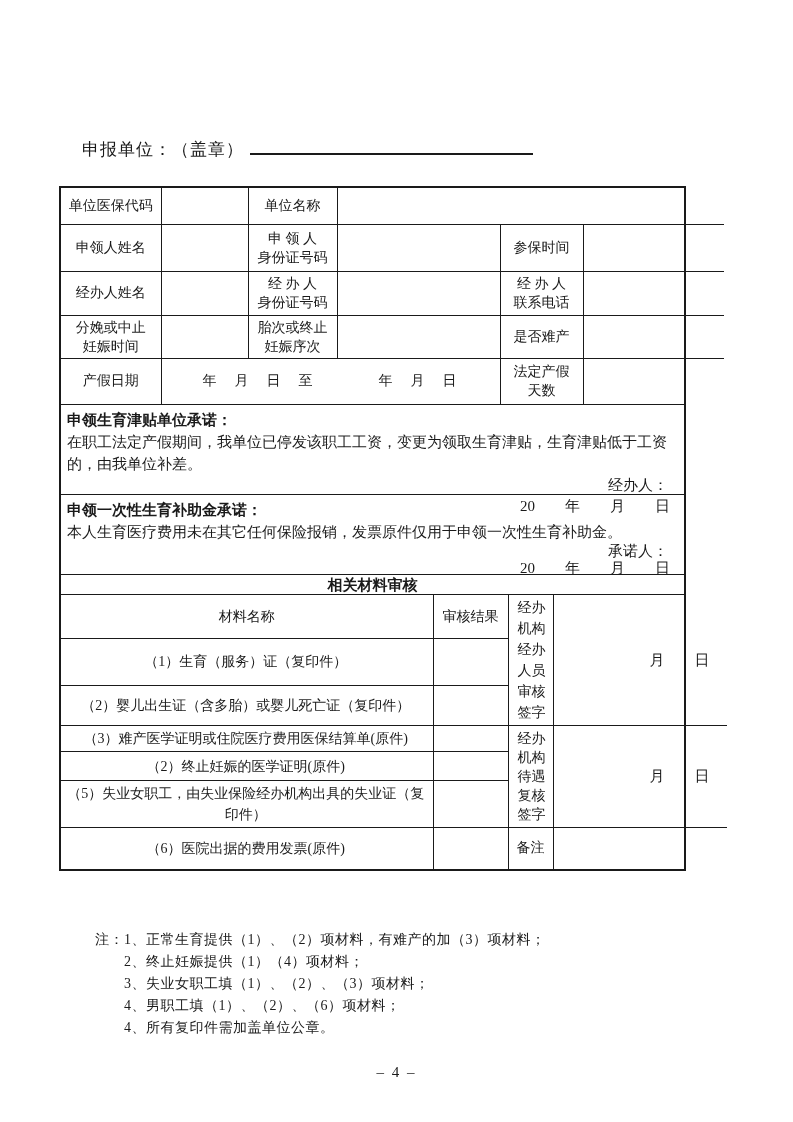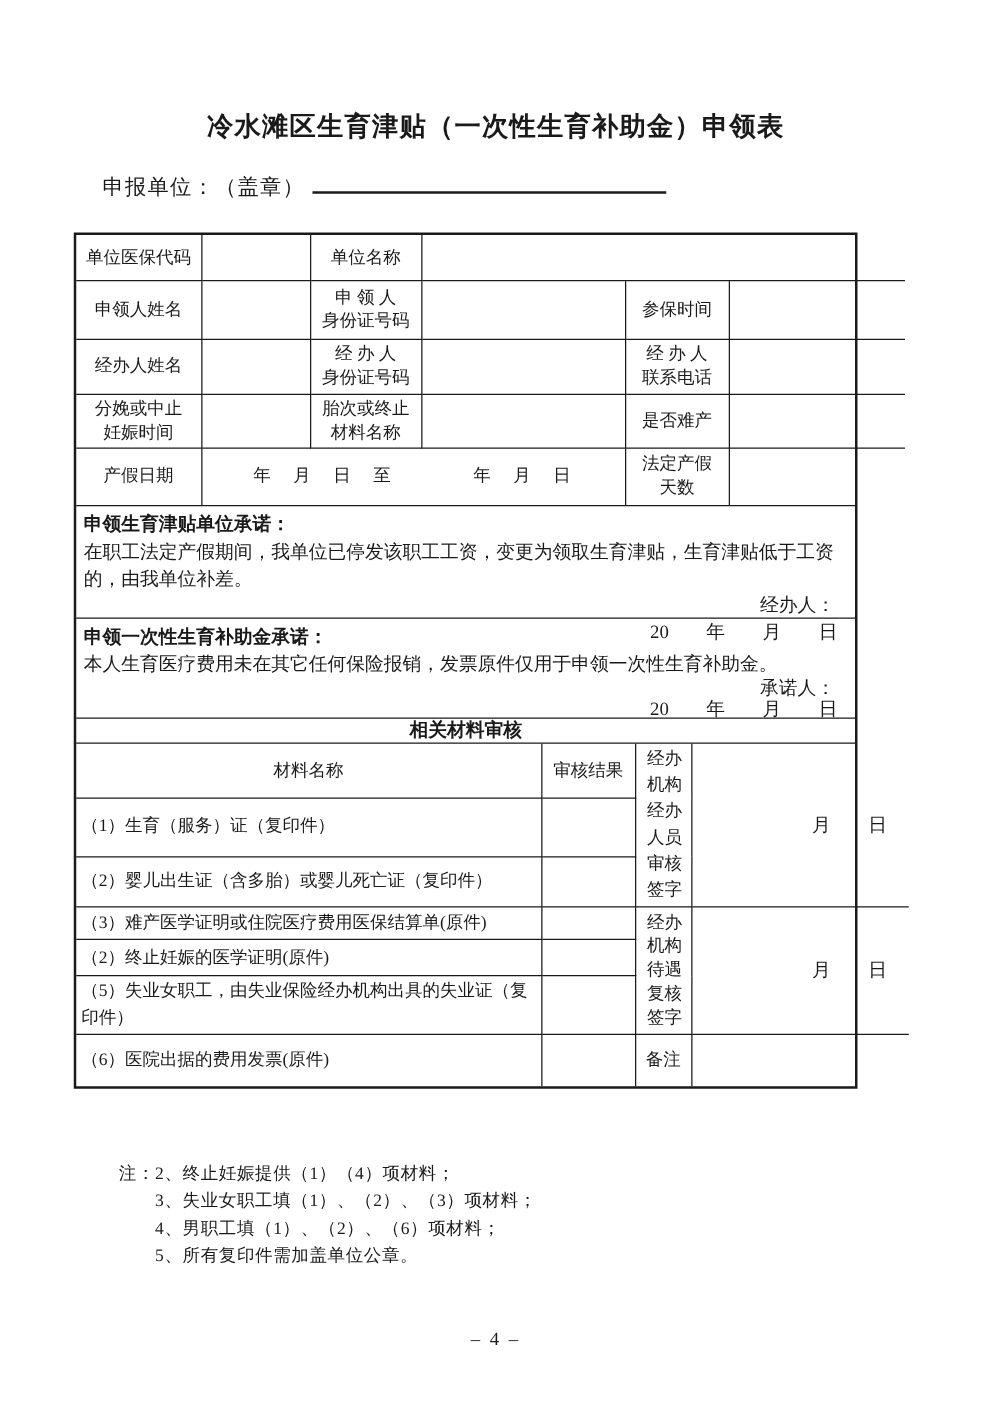--- a/index.html
+++ b/index.html
@@ -80,21 +80,21 @@
     font-weight:bold; font-size:15px;
   }
 
   
   .review-table col.m1{width:372px} .review-table col.m2{width:75px}
   .review-table col.m3{width:45px}  .review-table col.m4{width:174px}
   .review-table tr.h  td{height:42px}
   .review-table tr.i1 td{height:45px} .review-table tr.i2 td{height:39px}
   .review-table tr.i3 td{height:26px} .review-table tr.i4 td{height:29px}
   .review-table tr.i5 td{height:43px} .review-table tr.i6 td{height:41px}
-  .material-cell { text-align:left; padding-right:6px; line-height:21px; }
+  .material-cell { text-align:center; padding-right:6px; line-height:21px; }
   .vlabel { width:30px; margin:0 auto; line-break:anywhere; word-break:break-all; text-align:right; }
   .vlabel.l6 { line-height:21px; }
   .vlabel.l5 { line-height:19px; }
   .sign-date-cell { text-align:left; padding-left:96px; font-size:15px; }
 
   
   .notes {
     position:absolute; left:95px; top:929px;
     display:flex; font-size:14px; line-height:22px; letter-spacing:0.5px;
   }
@@ -104,21 +104,20 @@
   .page-footer {
     position:absolute; top:1064px; left:0; width:100%;
     text-align:center; font-size:15px; letter-spacing:2px;
   }
 </style>
 </head>
 <body>
 
 <div class="page">
 
-  <div class="doc-title">冷水滩区生育津贴（一次性生育补助金）申领表</div>
 
   <div class="declare-line">
     <span>申报单位：（盖章）</span><span class="declare-underline"></span>
   </div>
 
   <div class="form-frame">
 
     <table class="info-table">
       <colgroup>
           <col class="c1">
@@ -152,21 +151,21 @@
         <td></td>
         <td class="pre">经 办 人
 联系电话</td>
         <td></td>
       </tr>
       <tr class="r5">
         <td class="pre">分娩或中止
 妊娠时间</td>
         <td></td>
         <td class="pre">胎次或终止
-材料名称</td>
+妊娠序次</td>
         <td></td>
         <td>是否难产</td>
         <td></td>
       </tr>
       <tr class="r6">
         <td>产假日期</td>
         <td colspan="3" class="leave-dates">年　月　日　至　　　　年　月　日</td>
         <td class="pre">法定产假
 天数</td>
         <td></td>
@@ -240,22 +239,23 @@
         <td>备注</td>
         <td></td>
       </tr>
     </tbody>
       </table>
   </div>
 
   <div class="notes">
     <div class="notes-prefix">注：</div>
     <div>
+      <div class="note-item">1、正常生育提供（1）、（2）项材料，有难产的加（3）项材料；</div>
       <div class="note-item">2、终止妊娠提供（1）（4）项材料；</div>
       <div class="note-item">3、失业女职工填（1）、（2）、（3）项材料；</div>
       <div class="note-item">4、男职工填（1）、（2）、（6）项材料；</div>
-      <div class="note-item">5、所有复印件需加盖单位公章。</div>
+      <div class="note-item">4、所有复印件需加盖单位公章。</div>
     </div>
   </div>
 
   <div class="page-footer">– 4 –</div>
 
 </div>
 
 </body></html>

